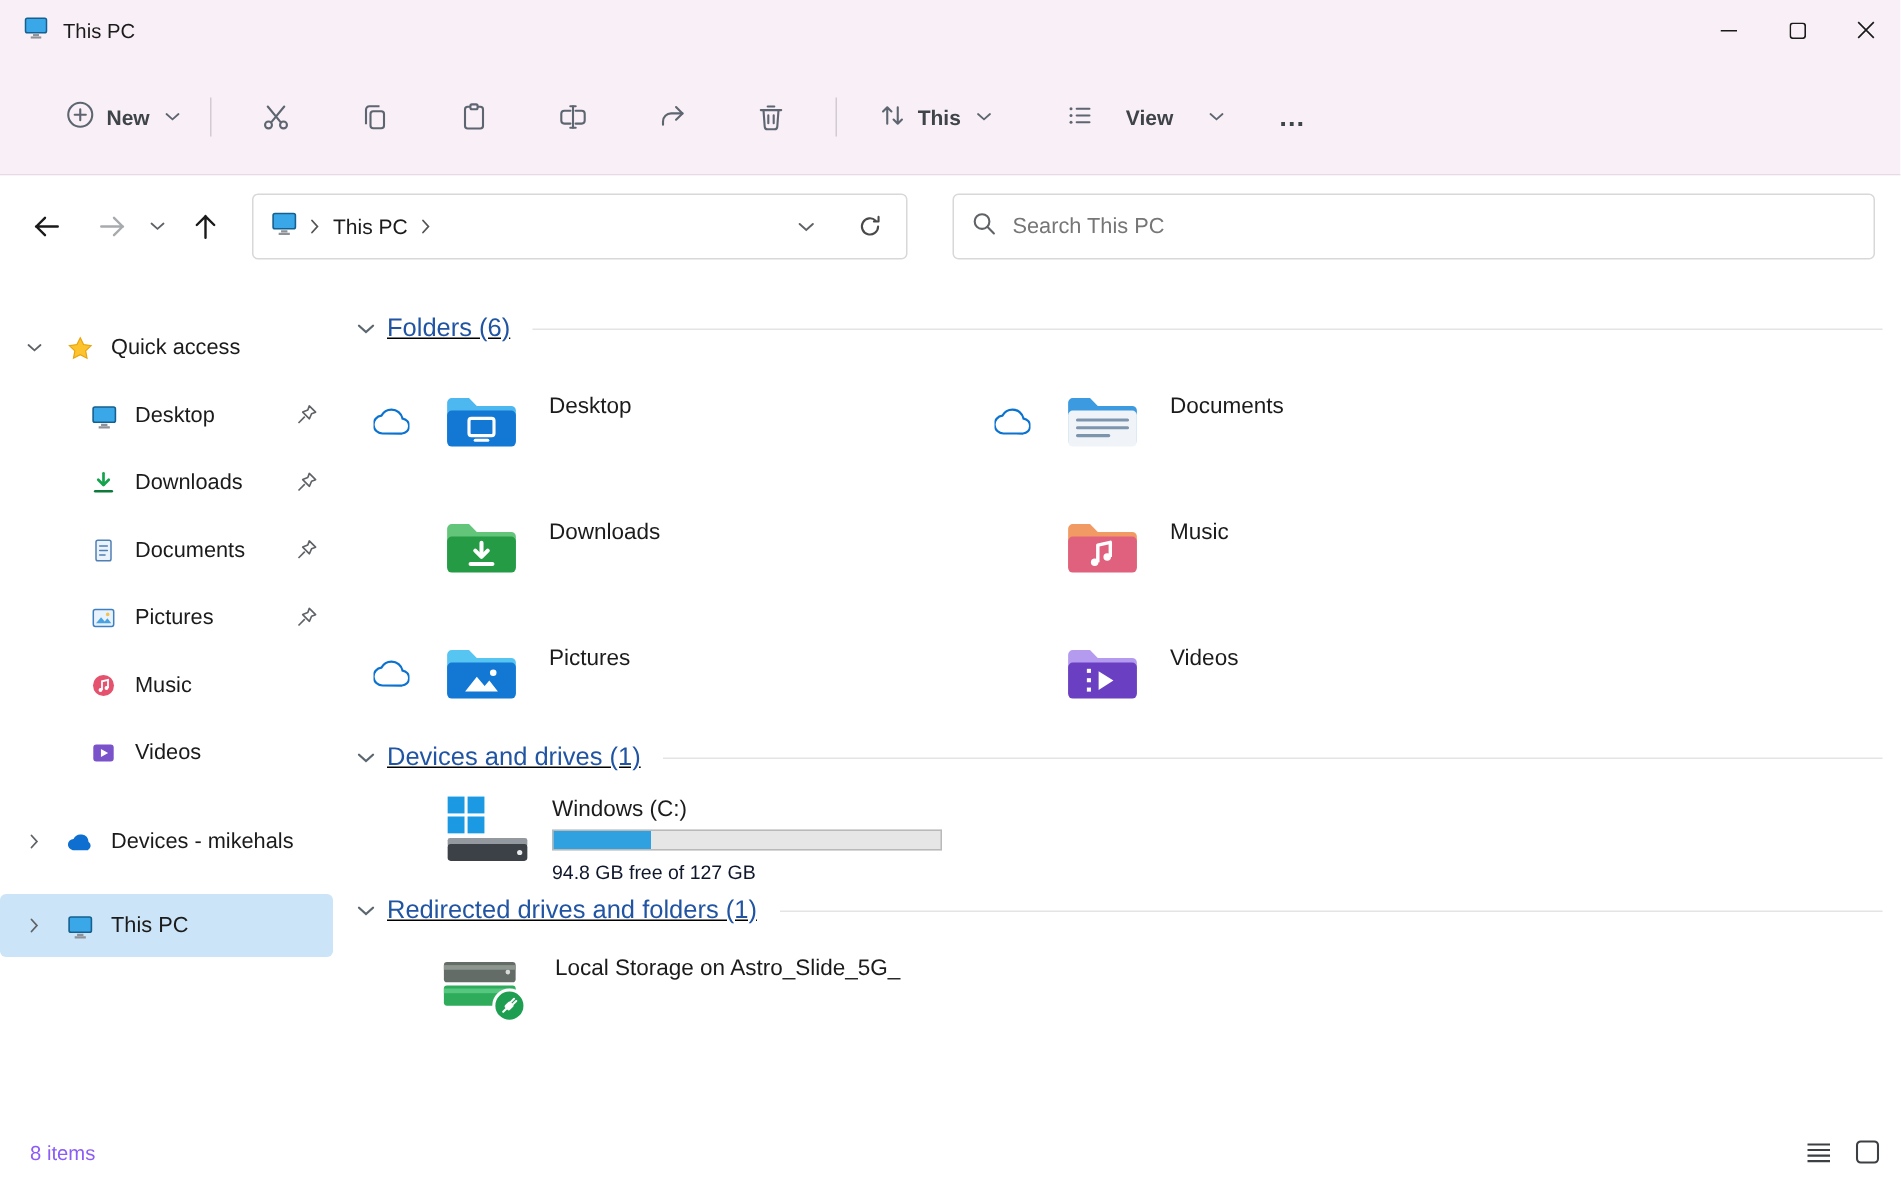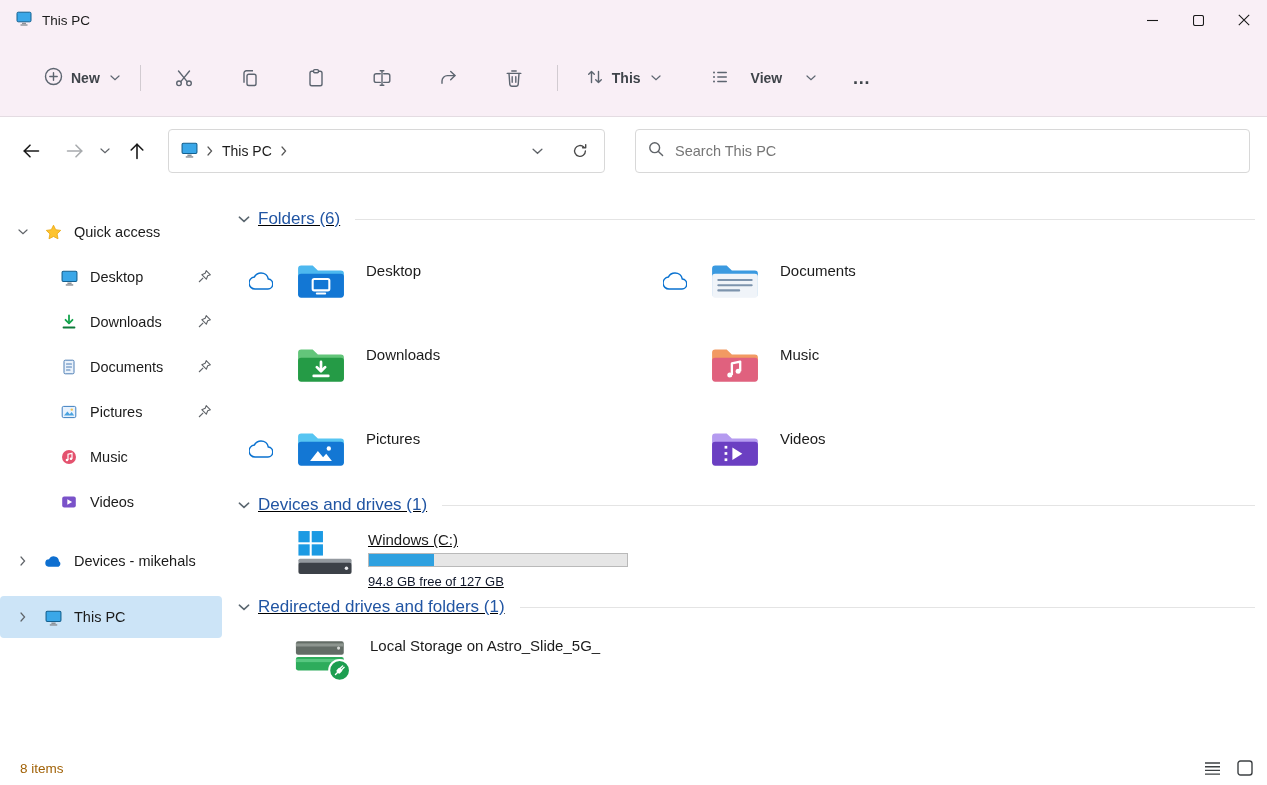--- a/index.html
+++ b/index.html
@@ -57,35 +57,35 @@
   .section-chev { display:flex; color:#5b6770; margin-right:8px; }
   .section-title { font-size:17px; color:#2155a3; white-space:nowrap; }
   .section-line { flex:1; height:1px; background:#e4e4e4; margin-left:15px; }
 
   .folders-grid { display:grid; grid-template-columns:414px 430px; margin-top:10px; margin-bottom:4px; }
   .file-item { height:84px; display:flex; align-items:center; padding-left:10px; }
   .cloud-slot { width:26px; display:flex; justify-content:center; flex-shrink:0; }
   .file-icon { width:50px; height:40px; margin-left:22px; flex-shrink:0; }
   .file-label { font-size:15px; color:#1b1b1b; margin-left:20px; align-self:flex-start; margin-top:23px; white-space:nowrap; }
 
-  .drive-item { display:flex; align-items:flex-start; padding-left:10px; margin-top:14px; margin-bottom:8px;text-decoration:underline; }
+  .drive-item { display:flex; align-items:flex-start; padding-left:10px; margin-top:14px; margin-bottom:8px; }
   .drive-icon { width:58px; height:47px; margin-left:22px; flex-shrink:0; }
   .drive-info { margin-left:14px; padding-top:2px; }
   .drive-name { font-size:15px; color:#1b1b1b; }
   .drive-bar { width:260px; height:14px; background:#e6e6e6; border:1px solid #b9b9b9; margin-top:5px; }
   .drive-bar-fill { height:100%; background:#2fa1e0; }
   .drive-free { font-size:13px; color:#0f172a; margin-top:7px; }
 
   .redir-item { display:flex; align-items:flex-start; padding-left:10px; margin-top:16px; }
   .redir-icon { width:64px; height:52px; margin-left:18px; flex-shrink:0; }
   .redir-label { font-size:15px; color:#1b1b1b; margin-left:14px; margin-top:4px; white-space:nowrap; }
 
   
   .statusbar { height:30px; flex-shrink:0; display:flex; align-items:center; justify-content:space-between; padding:0 14px 4px 20px; }
-  .status-text { font-size:13.5px; color:#a16207; }
+  .status-text { font-size:13.5px; color:#8b5cf6; }
   .status-views { display:flex; gap:16px; align-items:center; color:#3c4043; }
   .status-viewbtn { display:flex; }
 </style>
 </head>
 <body>
 
 <div class="window">
 
   <div class="titlebar">
     <div class="titlebar-left">

